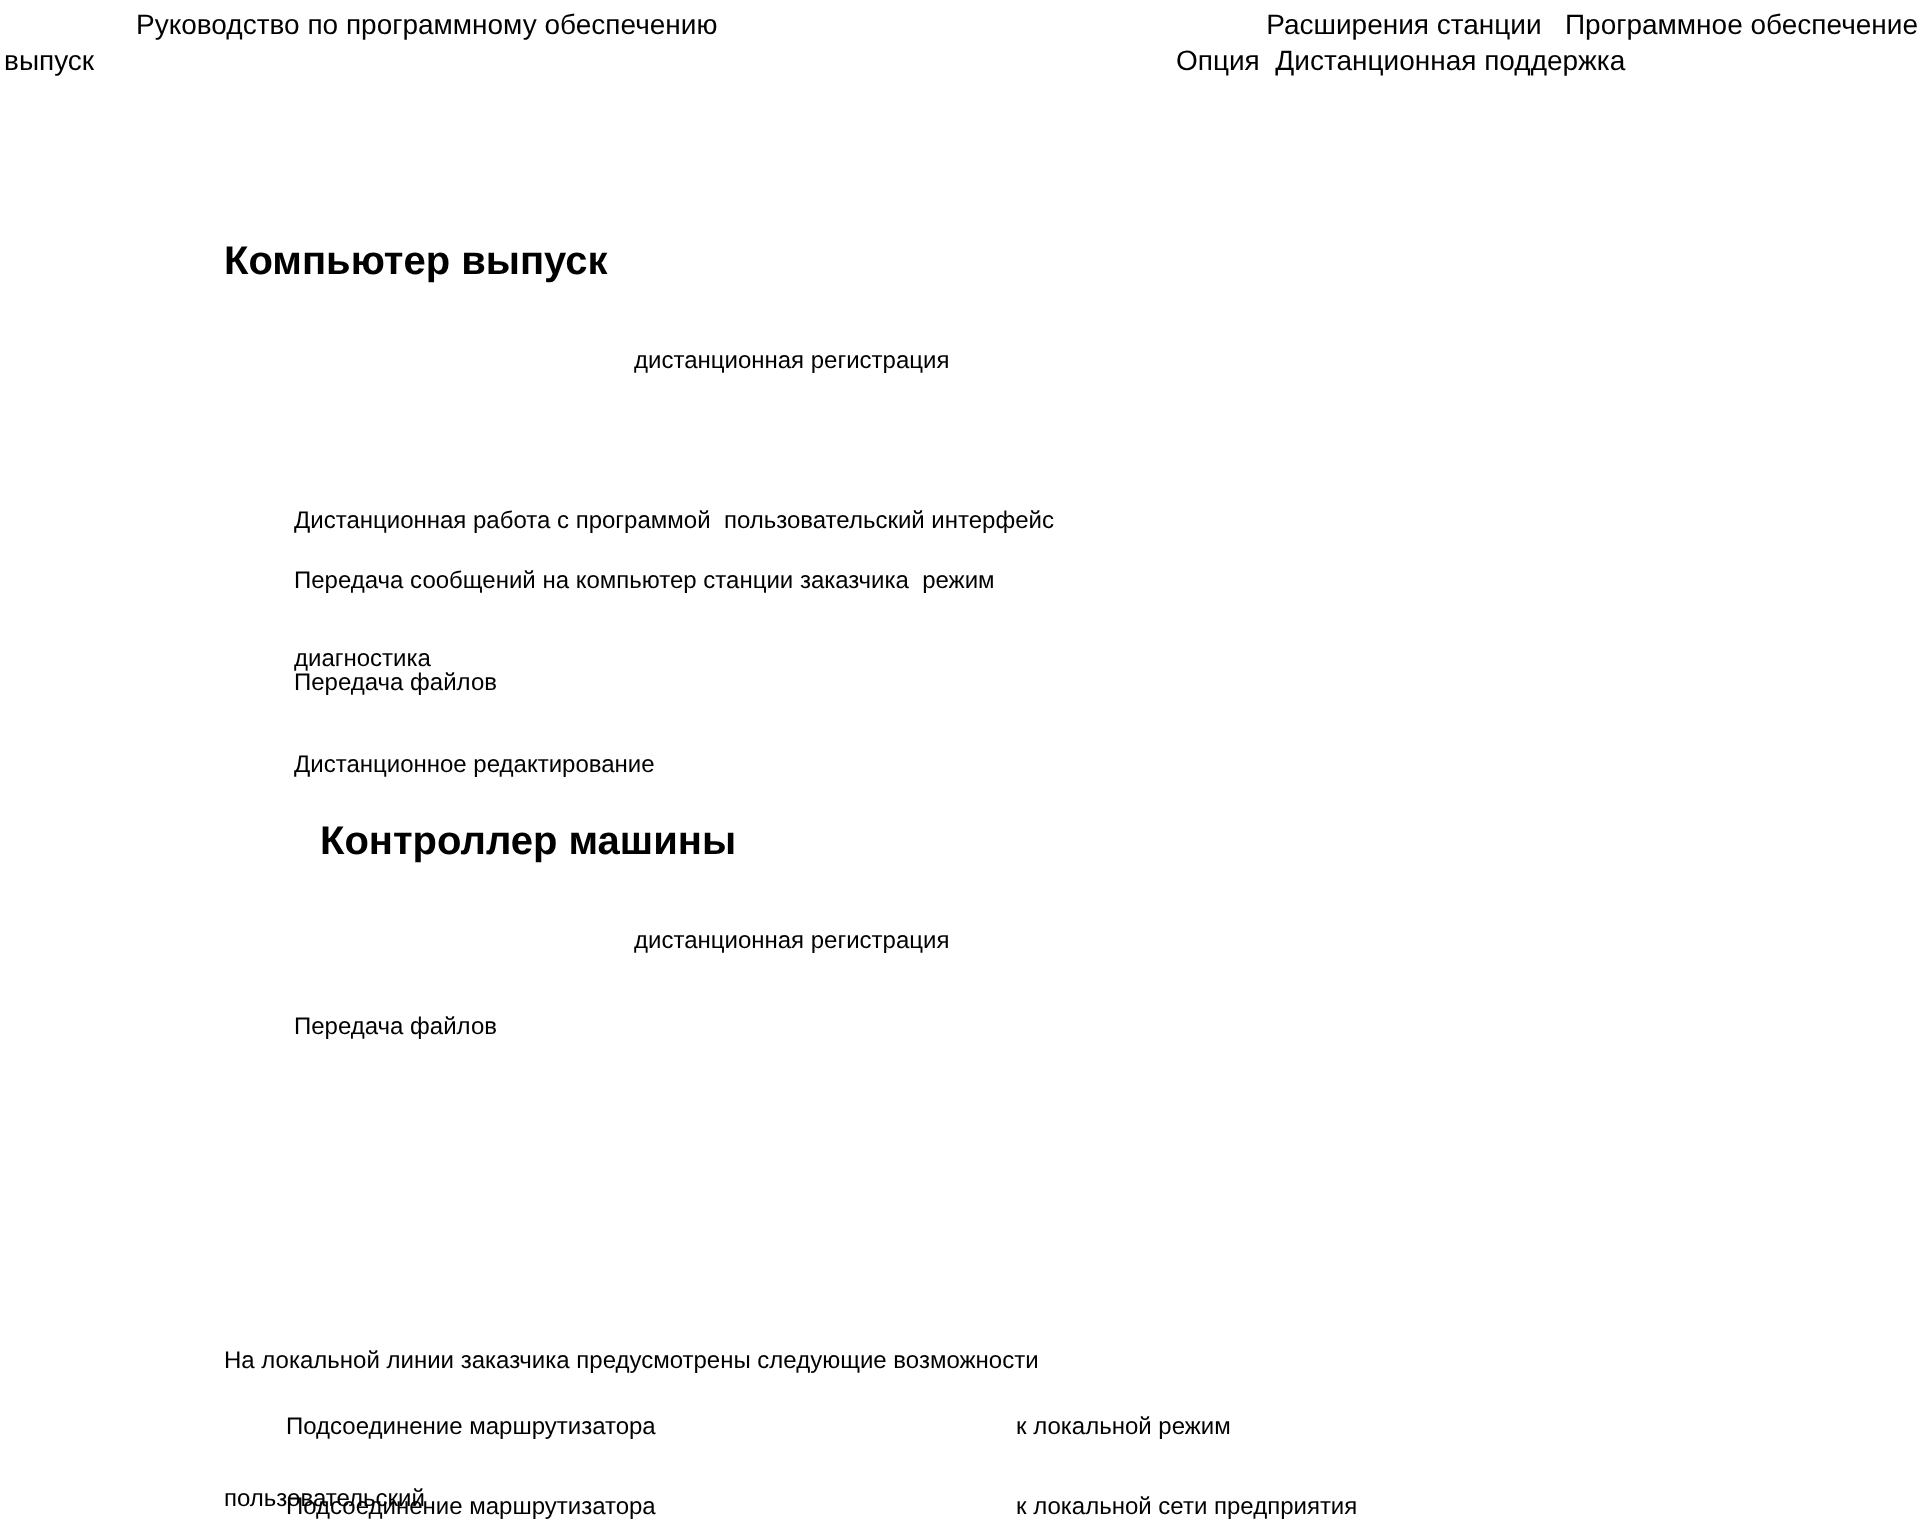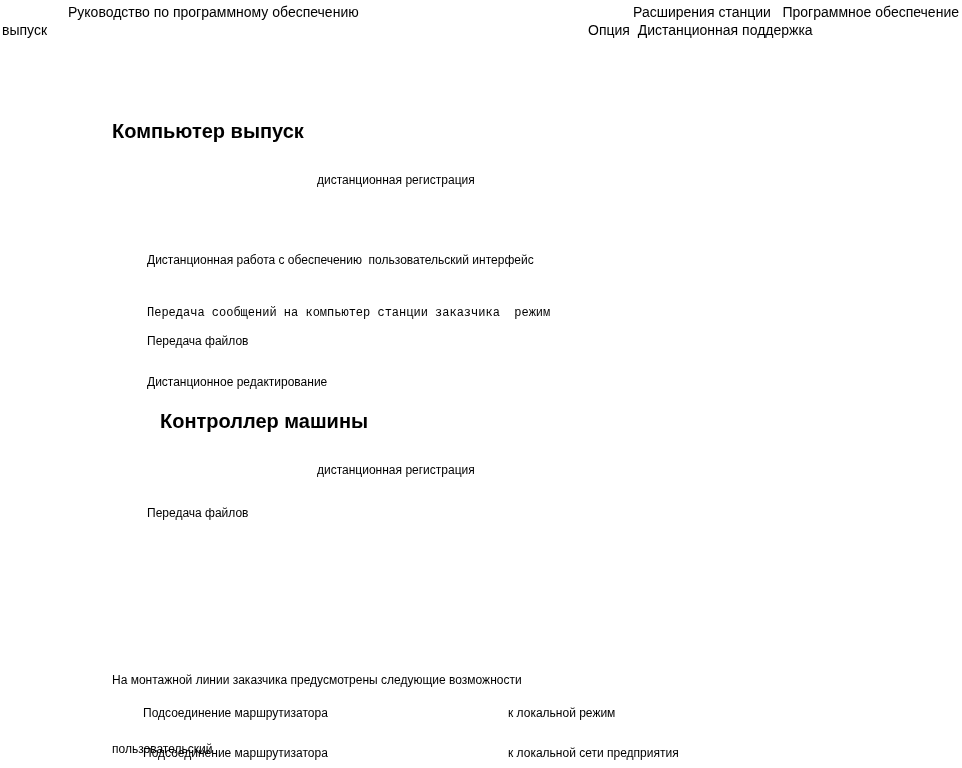--- a/index.html
+++ b/index.html
@@ -48,37 +48,38 @@
 
 <div class="abs hdr" style="left:2px; top:21px;">выпуск</div>
 
 <div class="abs hdr" style="left:588px; top:21px;">Опция  Дистанционная поддержка</div>
 
 <div class="abs heading" style="left:112px; top:116px;">Компьютер выпуск</div>
 
 <div class="abs body-line" style="left:317px; top:164px;">дистанционная регистрация</div>
 
 <div class="abs multiline" style="left:147px; top:208px;">
-  <span class="body-line">Дистанционная работа с обеспечению  пользовательский интерфейс</span>
+  <span class="body-line">Дистанционная работа с программой  пользовательский интерфейс</span>
+  <span class="body-line">диагностика</span>
 </div>
 
-<div class="abs body-line" style="left:147px; top:297px;font-family:Liberation Mono, monospace;">Передача сообщений на компьютер станции заказчика  режим</div>
+<div class="abs body-line" style="left:147px; top:274px;">Передача сообщений на компьютер станции заказчика  режим</div>
 
 <div class="abs body-line" style="left:147px; top:325px;">Передача файлов</div>
 
 <div class="abs body-line" style="left:147px; top:366px;">Дистанционное редактирование</div>
 
 <div class="abs heading" style="left:112px; top:406px;margin-left:48px;">Контроллер машины</div>
 
 <div class="abs body-line" style="left:317px; top:454px;">дистанционная регистрация</div>
 
 <div class="abs body-line" style="left:147px; top:497px;">Передача файлов</div>
 
 <div class="abs multiline" style="left:112px; top:628px;">
-  <span class="body-line">На монтажной линии заказчика предусмотрены следующие возможности</span>
+  <span class="body-line">На локальной линии заказчика предусмотрены следующие возможности</span>
   <span class="body-line">пользовательский</span>
 </div>
 
 <div class="abs body-line" style="left:143px; top:697px;">Подсоединение маршрутизатора</div>
 <div class="abs body-line" style="left:508px; top:697px;">к локальной режим</div>
 
 <div class="abs body-line" style="left:143px; top:737px;">Подсоединение маршрутизатора</div>
 <div class="abs body-line" style="left:508px; top:737px;">к локальной сети предприятия</div>
 
 </body></html>

